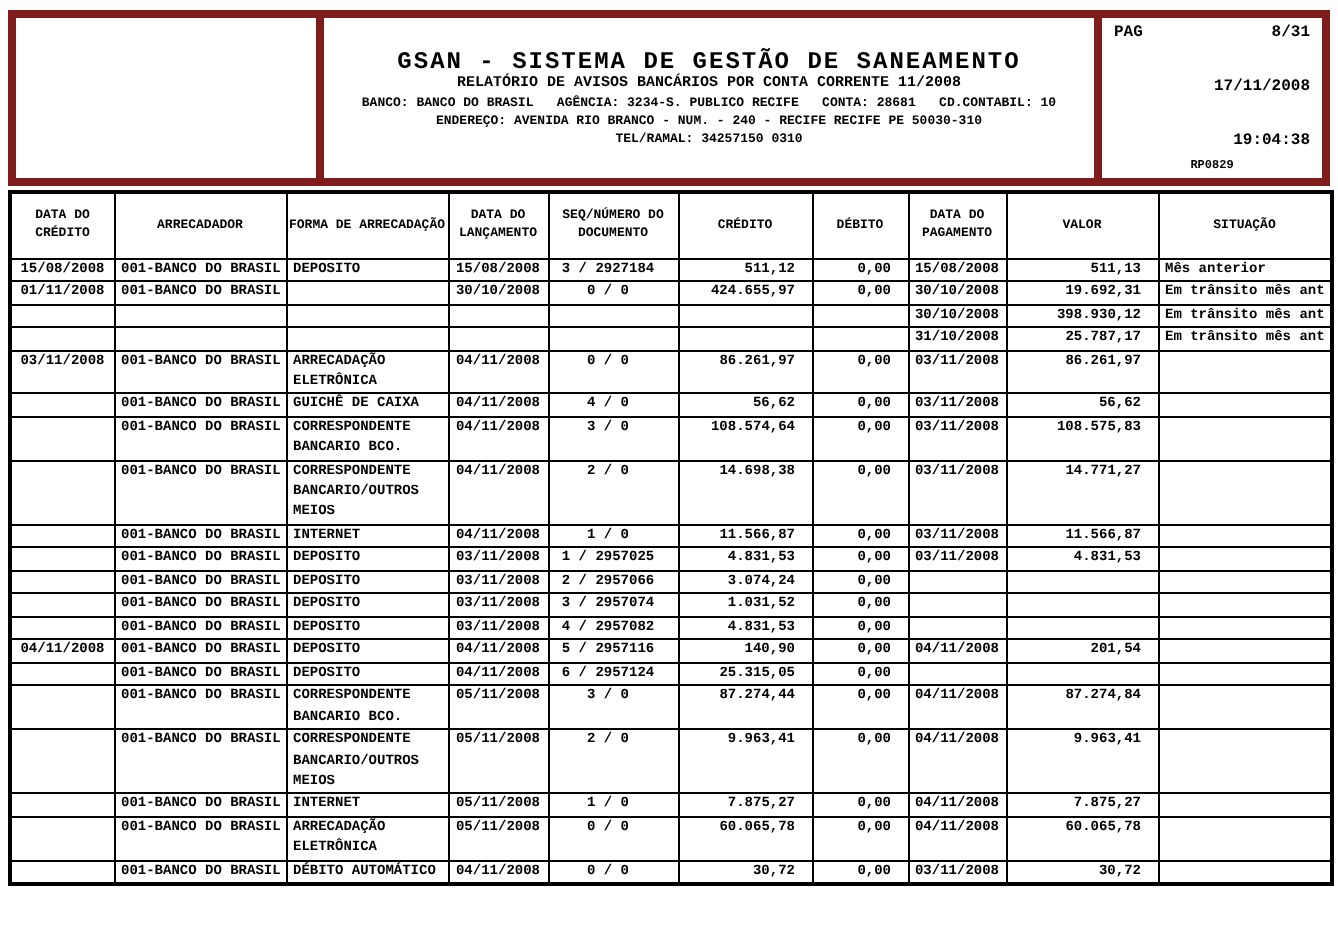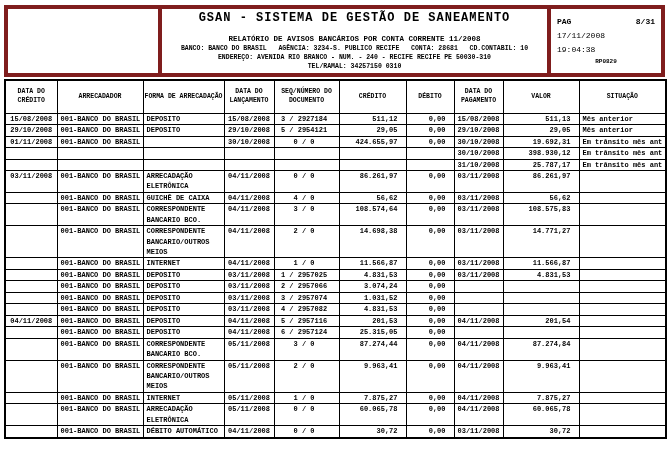--- a/index.html
+++ b/index.html
@@ -12,24 +12,24 @@
   .inner { padding:5px 4px 0 4px; }
 
   
   .header-box { width:661px; border-collapse:collapse; table-layout:fixed; }
   .header-box td { border:4px solid #7f1d1d; vertical-align:middle; }
   .header-box { border:2px solid #000; }
   .logo-cell  { width:154px; }
   .title-cell { text-align:center; padding:2px 2px 3px 2px; }
   .meta-cell  { width:114px; padding:3px 6px; }
   .title    { font-size:12px; font-weight:bold; letter-spacing:1px; white-space:pre; }
-  .subtitle { font-size:7.5px; font-weight:bold; margin-top:10px; white-space:pre; }
+  .subtitle { font-size:7.5px; font-weight:bold; margin-top:0; white-space:pre; }
   .hline    { font-size:6.5px; font-weight:bold; margin-top:2px; white-space:pre; }
   .meta-row    { display:flex; justify-content:space-between; font-size:8px; font-weight:bold; }
-  .meta-center { text-align:left; font-size:8px; font-weight:normal; margin-top:5px; }
+  .meta-center { text-align:right; font-size:8px; font-weight:bold; margin-top:18px; }
   .meta-code   { text-align:center; font-size:6px; font-weight:bold; margin-top:4px; }
 
   
   .data-table { width:661px; border-collapse:collapse; table-layout:fixed;
                 margin-top:2px; border:2px solid #000; }
   .data-table th, .data-table td {
     border:1px solid #000; font-weight:bold; overflow:hidden;
   }
   .data-table th {
     font-size:6.5px; line-height:8.5px; text-align:center;
@@ -109,32 +109,20 @@
             <td class="al-left">DEPOSITO</td>
             <td class="al-center">15/08/2008</td>
             <td class="al-seq">3 / 2927184</td>
             <td class="al-right">511,12</td>
             <td class="al-right">0,00</td>
             <td class="al-center">15/08/2008</td>
             <td class="al-right">511,13</td>
             <td class="al-left">Mês anterior</td>
           </tr>
           <tr>
-            <td class="al-center">29/10/2008</td>
-            <td class="al-left">001-BANCO DO BRASIL</td>
-            <td class="al-left">DEPOSITO</td>
-            <td class="al-center">29/10/2008</td>
-            <td class="al-seq">5 / 2954121</td>
-            <td class="al-right">29,05</td>
-            <td class="al-right">0,00</td>
-            <td class="al-center">29/10/2008</td>
-            <td class="al-right">29,05</td>
-            <td class="al-left">Mês anterior</td>
-          </tr>
-          <tr>
             <td class="al-center">01/11/2008</td>
             <td class="al-left">001-BANCO DO BRASIL</td>
             <td class="al-left"></td>
             <td class="al-center">30/10/2008</td>
             <td class="al-seq">0 / 0</td>
             <td class="al-right">424.655,97</td>
             <td class="al-right">0,00</td>
             <td class="al-center">30/10/2008</td>
             <td class="al-right">19.692,31</td>
             <td class="al-left">Em trânsito mês ant</td>
@@ -270,21 +258,21 @@
             <td class="al-center"></td>
             <td class="al-right"></td>
             <td class="al-left"></td>
           </tr>
           <tr>
             <td class="al-center">04/11/2008</td>
             <td class="al-left">001-BANCO DO BRASIL</td>
             <td class="al-left">DEPOSITO</td>
             <td class="al-center">04/11/2008</td>
             <td class="al-seq">5 / 2957116</td>
-            <td class="al-right">201,53</td>
+            <td class="al-right">140,90</td>
             <td class="al-right">0,00</td>
             <td class="al-center">04/11/2008</td>
             <td class="al-right">201,54</td>
             <td class="al-left"></td>
           </tr>
           <tr>
             <td class="al-center"></td>
             <td class="al-left">001-BANCO DO BRASIL</td>
             <td class="al-left">DEPOSITO</td>
             <td class="al-center">04/11/2008</td>

